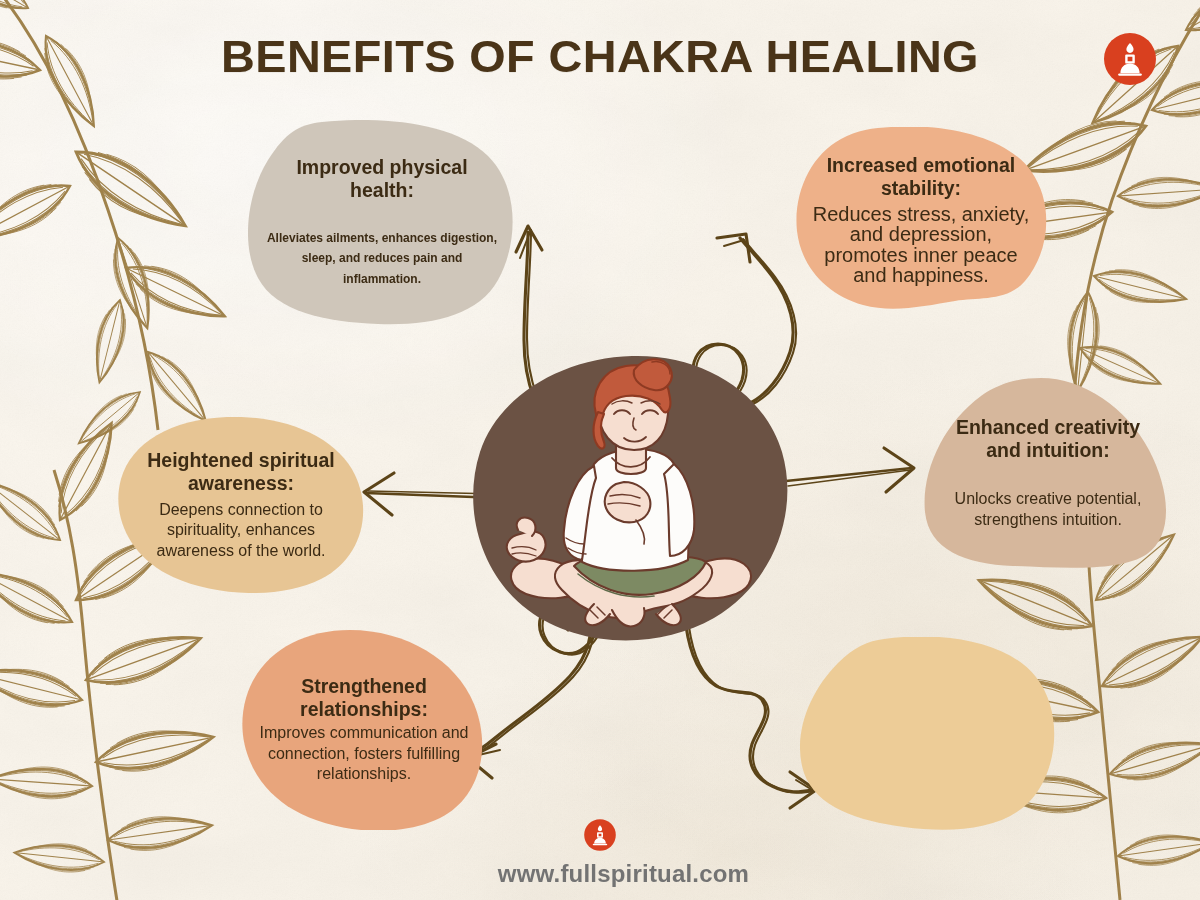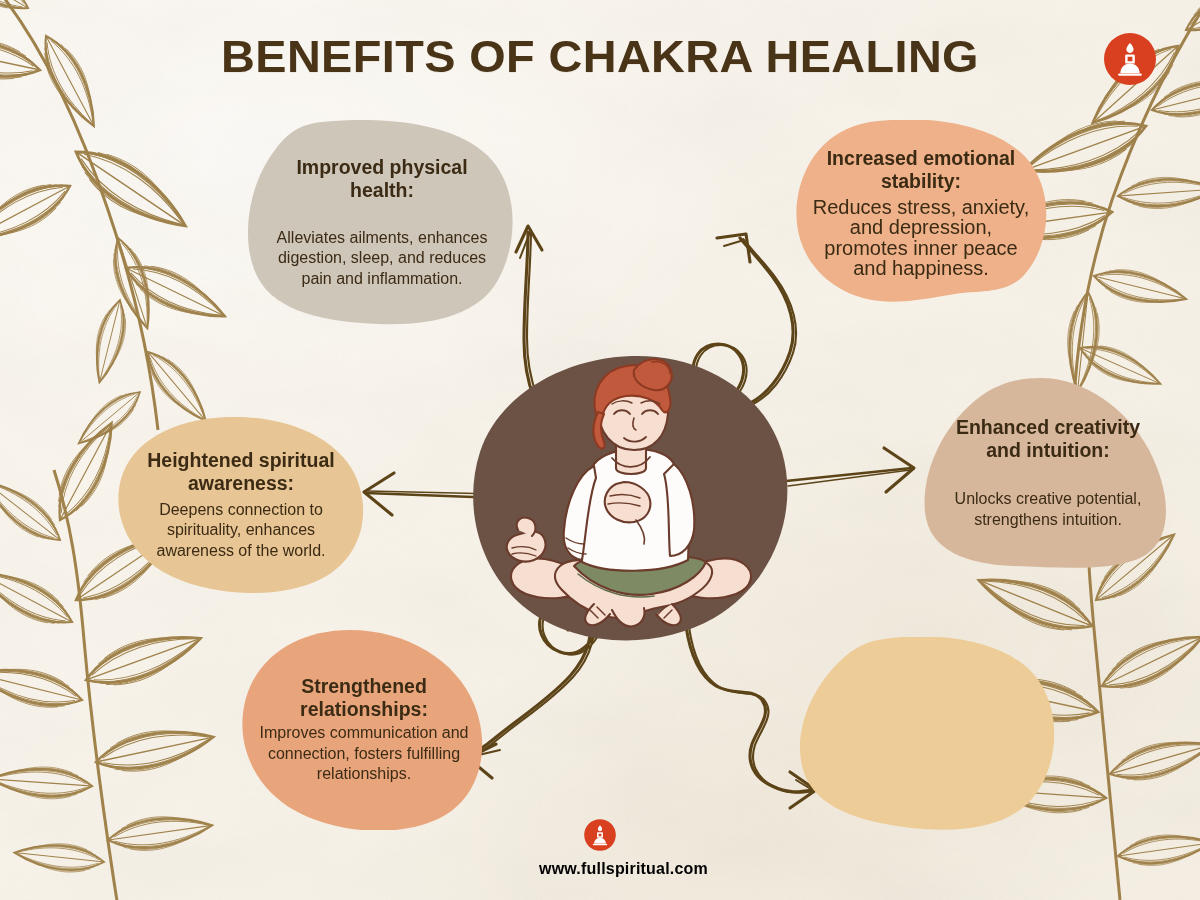--- a/index.html
+++ b/index.html
@@ -39,23 +39,23 @@
   .card .txt{
     position:relative;z-index:3;text-align:center;padding:0 16px;
     color:#3c2b14;
   }
   .card .ttl{font-weight:bold;display:block;}
   .card .bdy{display:block;}
 
   
   #card-physical{left:248px;top:120px;width:268px;height:205px;}
   #card-physical .ttl{font-size:19.5px;line-height:23px;}
-  #card-physical .bdy{font-size:16px;line-height:20.5px;margin-top:26px;}
-
-  #card-emotional{left:795px;top:120px;width:252px;height:185px;}
+  #card-physical .bdy{font-size:12px;line-height:20.5px;margin-top:26px;font-weight:bold;}
+
+  #card-emotional{left:795px;top:127px;width:252px;height:185px;}
   #card-emotional .ttl{font-size:19.5px;line-height:23px;}
   #card-emotional .bdy{font-size:20px;line-height:20.5px;margin-top:4px;}
 
   #card-creativity{left:923px;top:378px;width:250px;height:190px;}
   #card-creativity .ttl{font-size:19.5px;line-height:23px;}
   #card-creativity .bdy{font-size:16px;line-height:20.5px;margin-top:27px;}
 
   #card-energy{left:800px;top:637px;width:258px;height:195px;}
   #card-energy .ttl{font-size:19.5px;line-height:23px;}
   #card-energy .bdy{font-size:16px;line-height:20.5px;margin-top:3px;}
@@ -68,21 +68,21 @@
   #card-spiritual .ttl{font-size:19.5px;line-height:23px;}
   #card-spiritual .bdy{font-size:16px;line-height:20.5px;margin-top:5px;}
 
   
   #center-figure{position:absolute;left:466px;top:352px;width:330px;height:290px;}
 
   
   #footer{position:absolute;left:0;top:818px;width:1200px;text-align:center;}
   #footer-logo{display:block;margin:0 auto 8px auto;}
   #footer-url{
-    font-size:16px;font-weight:bold;letter-spacing:.2px;color:#000000;
+    font-size:24px;font-weight:bold;letter-spacing:.2px;color:#737373;
     font-family:"Liberation Sans", sans-serif;
     margin-left:47px;
   }
   #brand-logo-top{position:absolute;left:1102px;top:31px;}
 </style>
 </head>
 <body>
 
 <div id="stage">
 

